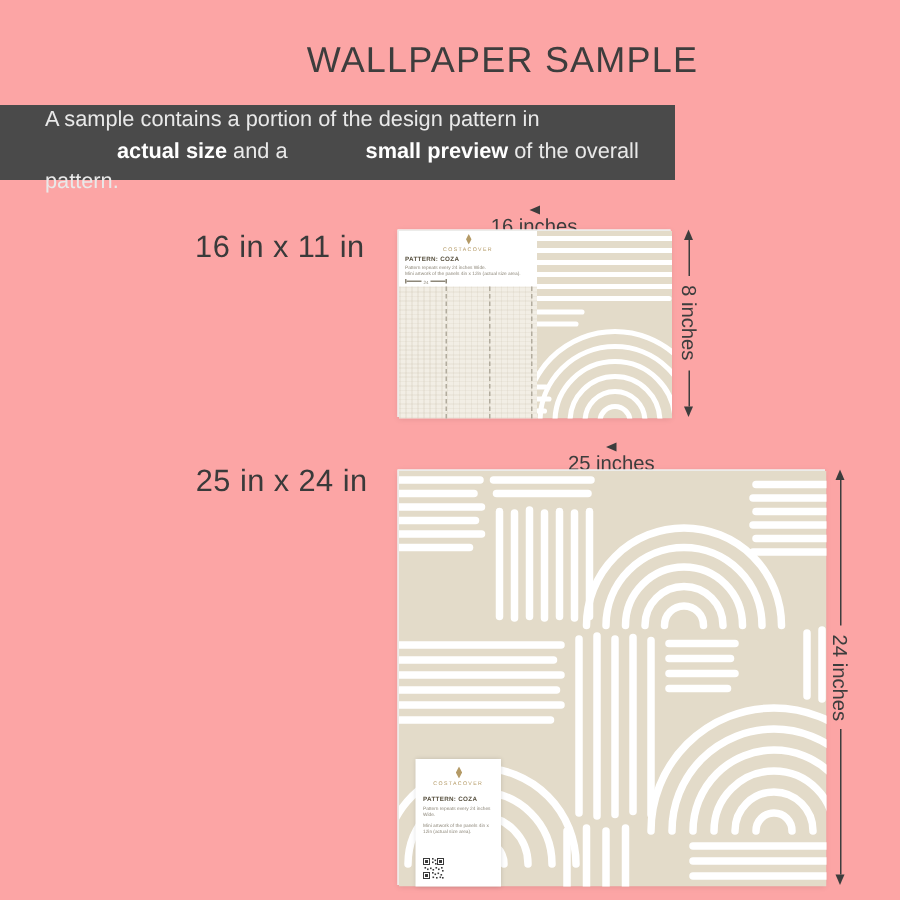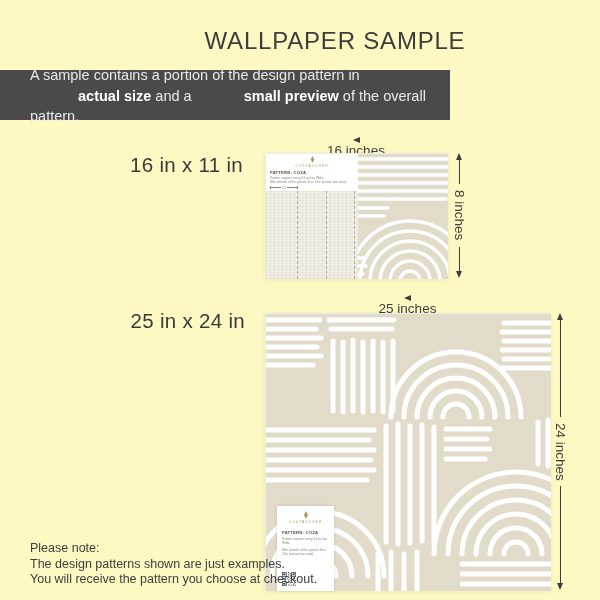--- a/index.html
+++ b/index.html
@@ -1,29 +1,29 @@
 <!DOCTYPE html>
 <html><head>
 <meta charset="utf-8">
 <style>
   * { margin:0; padding:0; box-sizing:border-box; }
   html,body { background:#fff; }
   .page {
-    position:relative; width:600px; height:600px; background:#fef9c3;
+    position:relative; width:600px; height:600px; background:#fca5a5;
     font-family:"Liberation Sans", sans-serif; color:#3d3d3d; overflow:hidden;
   }
   
   .title {
     position:absolute; top:27px; left:70px; width:530px; text-align:center;
     font-size:24px; font-weight:500; letter-spacing:0.8px; color:#3d3d3d;
   }
   
   .banner {
     position:absolute; top:70px; left:0; width:450px; height:50px;
-    background:#4a4a4a; display:flex; flex-direction:column; justify-content:center;
+    background:#4a4a4a; display:flex; flex-direction:column; justify-content:space-between;
     padding-left:30px; gap:1px;
   }
   .banner p { font-size:14.5px; line-height:20px; color:#e9e9e9; }
   .banner b { color:#ffffff; font-weight:700;margin-left:48px; }
   
   .size-heading { position:absolute; text-align:right; font-size:20.5px; line-height:28px; color:#3a3a3a; letter-spacing:0.3px; }
   .size-heading.regular { top:151px; left:0; width:243px; }
   .size-heading.large { top:307px; left:0; width:245px; }
   
   .dim-h { position:absolute; display:flex; align-items:center; height:16px;flex-direction:column; }
@@ -287,19 +287,14 @@
   </div>
 
   <div class="dim-v" style="left:551px; top:313px; height:277px;">
     <span class="ah-u"></span>
       <span class="dline"></span>
     <span class="dlabel">24 inches</span>
     <span class="dline"></span>
       <span class="ah-d"></span>
   </div>
 
-  <div class="note">
-    <div>Please note:</div>
-    <div>The design patterns shown are just examples.</div>
-    <div>You will receive the pattern you choose at checkout.</div>
-  </div>
 
 </div>
 
 </body></html>

